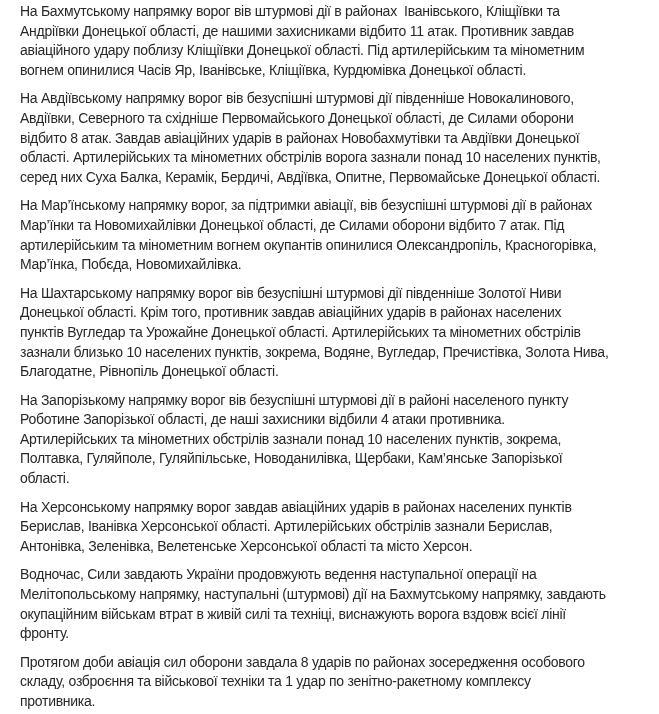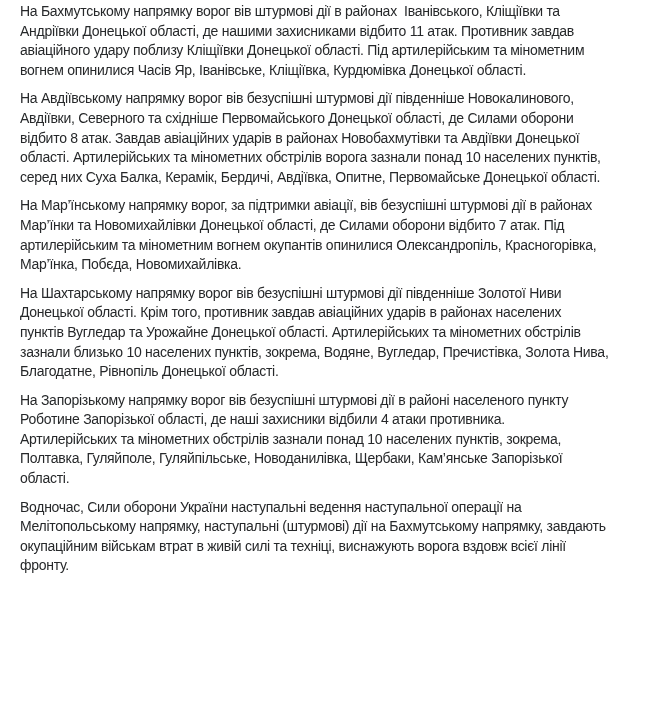--- a/index.html
+++ b/index.html
@@ -47,17 +47,23 @@
   <p>На Шахтарському напрямку ворог вів безуспішні штурмові дії південніше Золотої Ниви
 Донецької області. Крім того, противник завдав авіаційних ударів в районах населених
 пунктів Вугледар та Урожайне Донецької області. Артилерійських та мінометних обстрілів
 зазнали близько 10 населених пунктів, зокрема, Водяне, Вугледар, Пречистівка, Золота Нива,
 Благодатне, Рівнопіль Донецької області.</p>
   <p>На Запорізькому напрямку ворог вів безуспішні штурмові дії в районі населеного пункту
 Роботине Запорізької області, де наші захисники відбили 4 атаки противника.
 Артилерійських та мінометних обстрілів зазнали понад 10 населених пунктів, зокрема,
 Полтавка, Гуляйполе, Гуляйпільське, Новоданилівка, Щербаки, Кам’янське Запорізької
 області.</p>
-  <p>Водночас, Сили оборони України наступальні ведення наступальної операції на
+  <p>На Херсонському напрямку ворог завдав авіаційних ударів в районах населених пунктів
+Берислав, Іванівка Херсонської області. Артилерійських обстрілів зазнали Берислав,
+Антонівка, Зеленівка, Велетенське Херсонської області та місто Херсон.</p>
+  <p>Водночас, Сили завдають України продовжують ведення наступальної операції на
 Мелітопольському напрямку, наступальні (штурмові) дії на Бахмутському напрямку, завдають
 окупаційним військам втрат в живій силі та техніці, виснажують ворога вздовж всієї лінії
 фронту.</p>
+  <p>Протягом доби авіація сил оборони завдала 8 ударів по районах зосередження особового
+складу, озброєння та військової техніки та 1 удар по зенітно-ракетному комплексу
+противника.</p>
 </article>
 
 </body></html>

